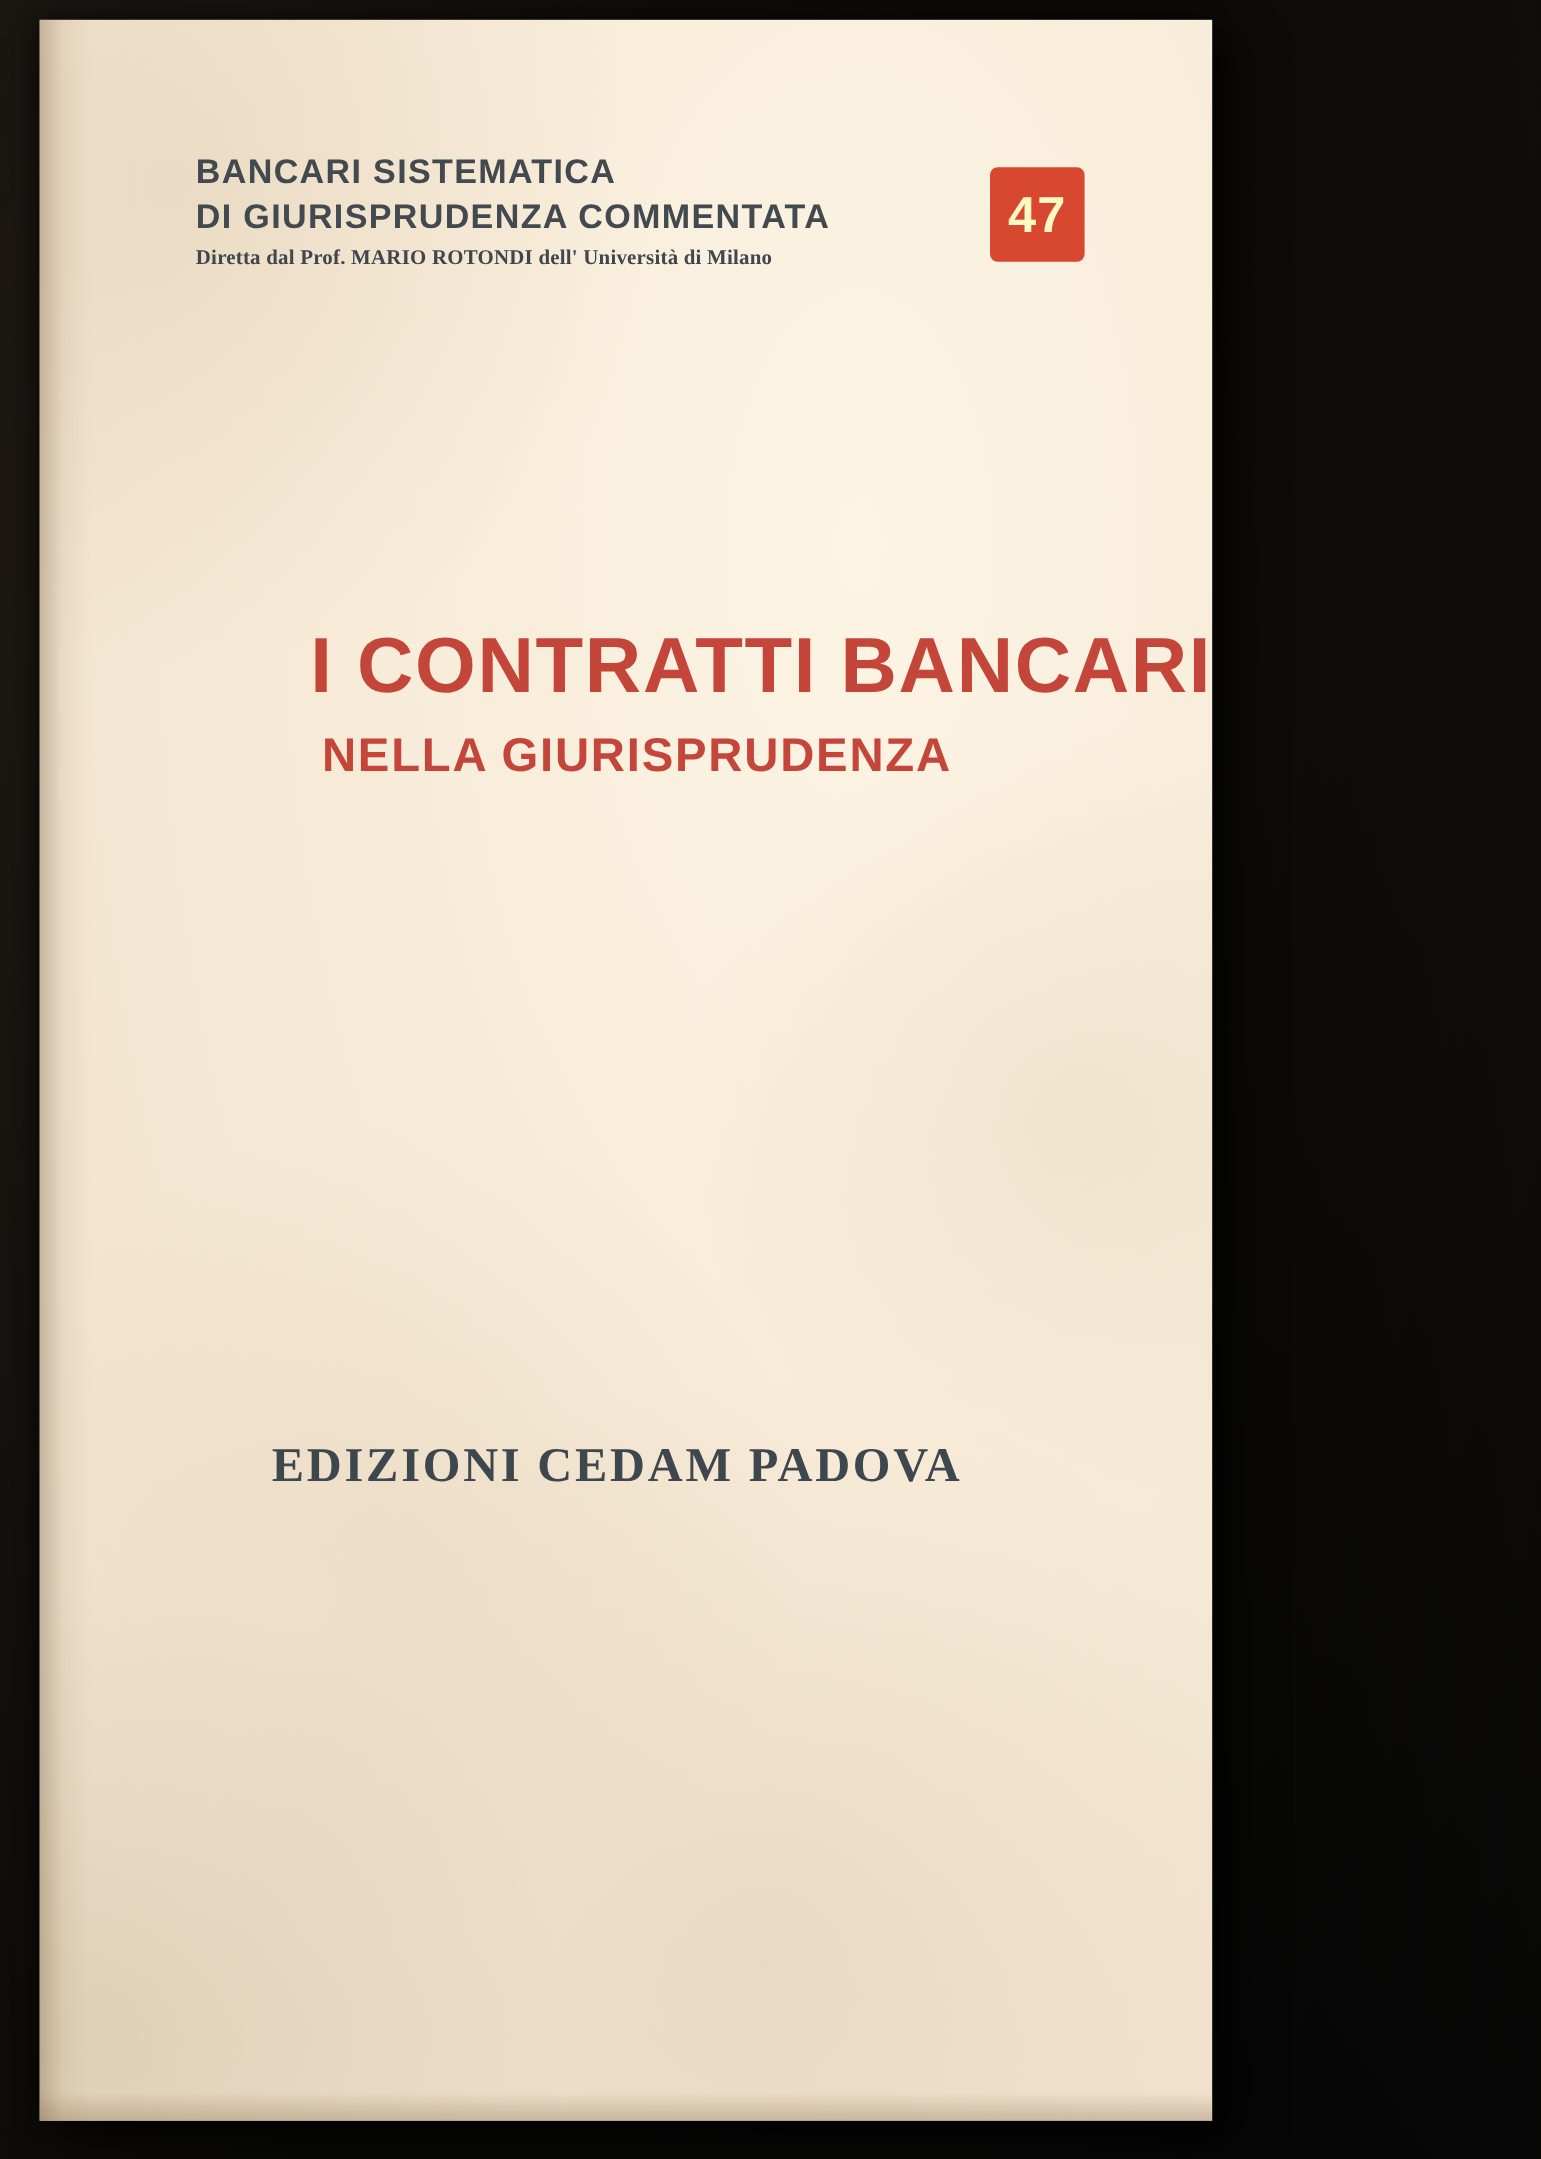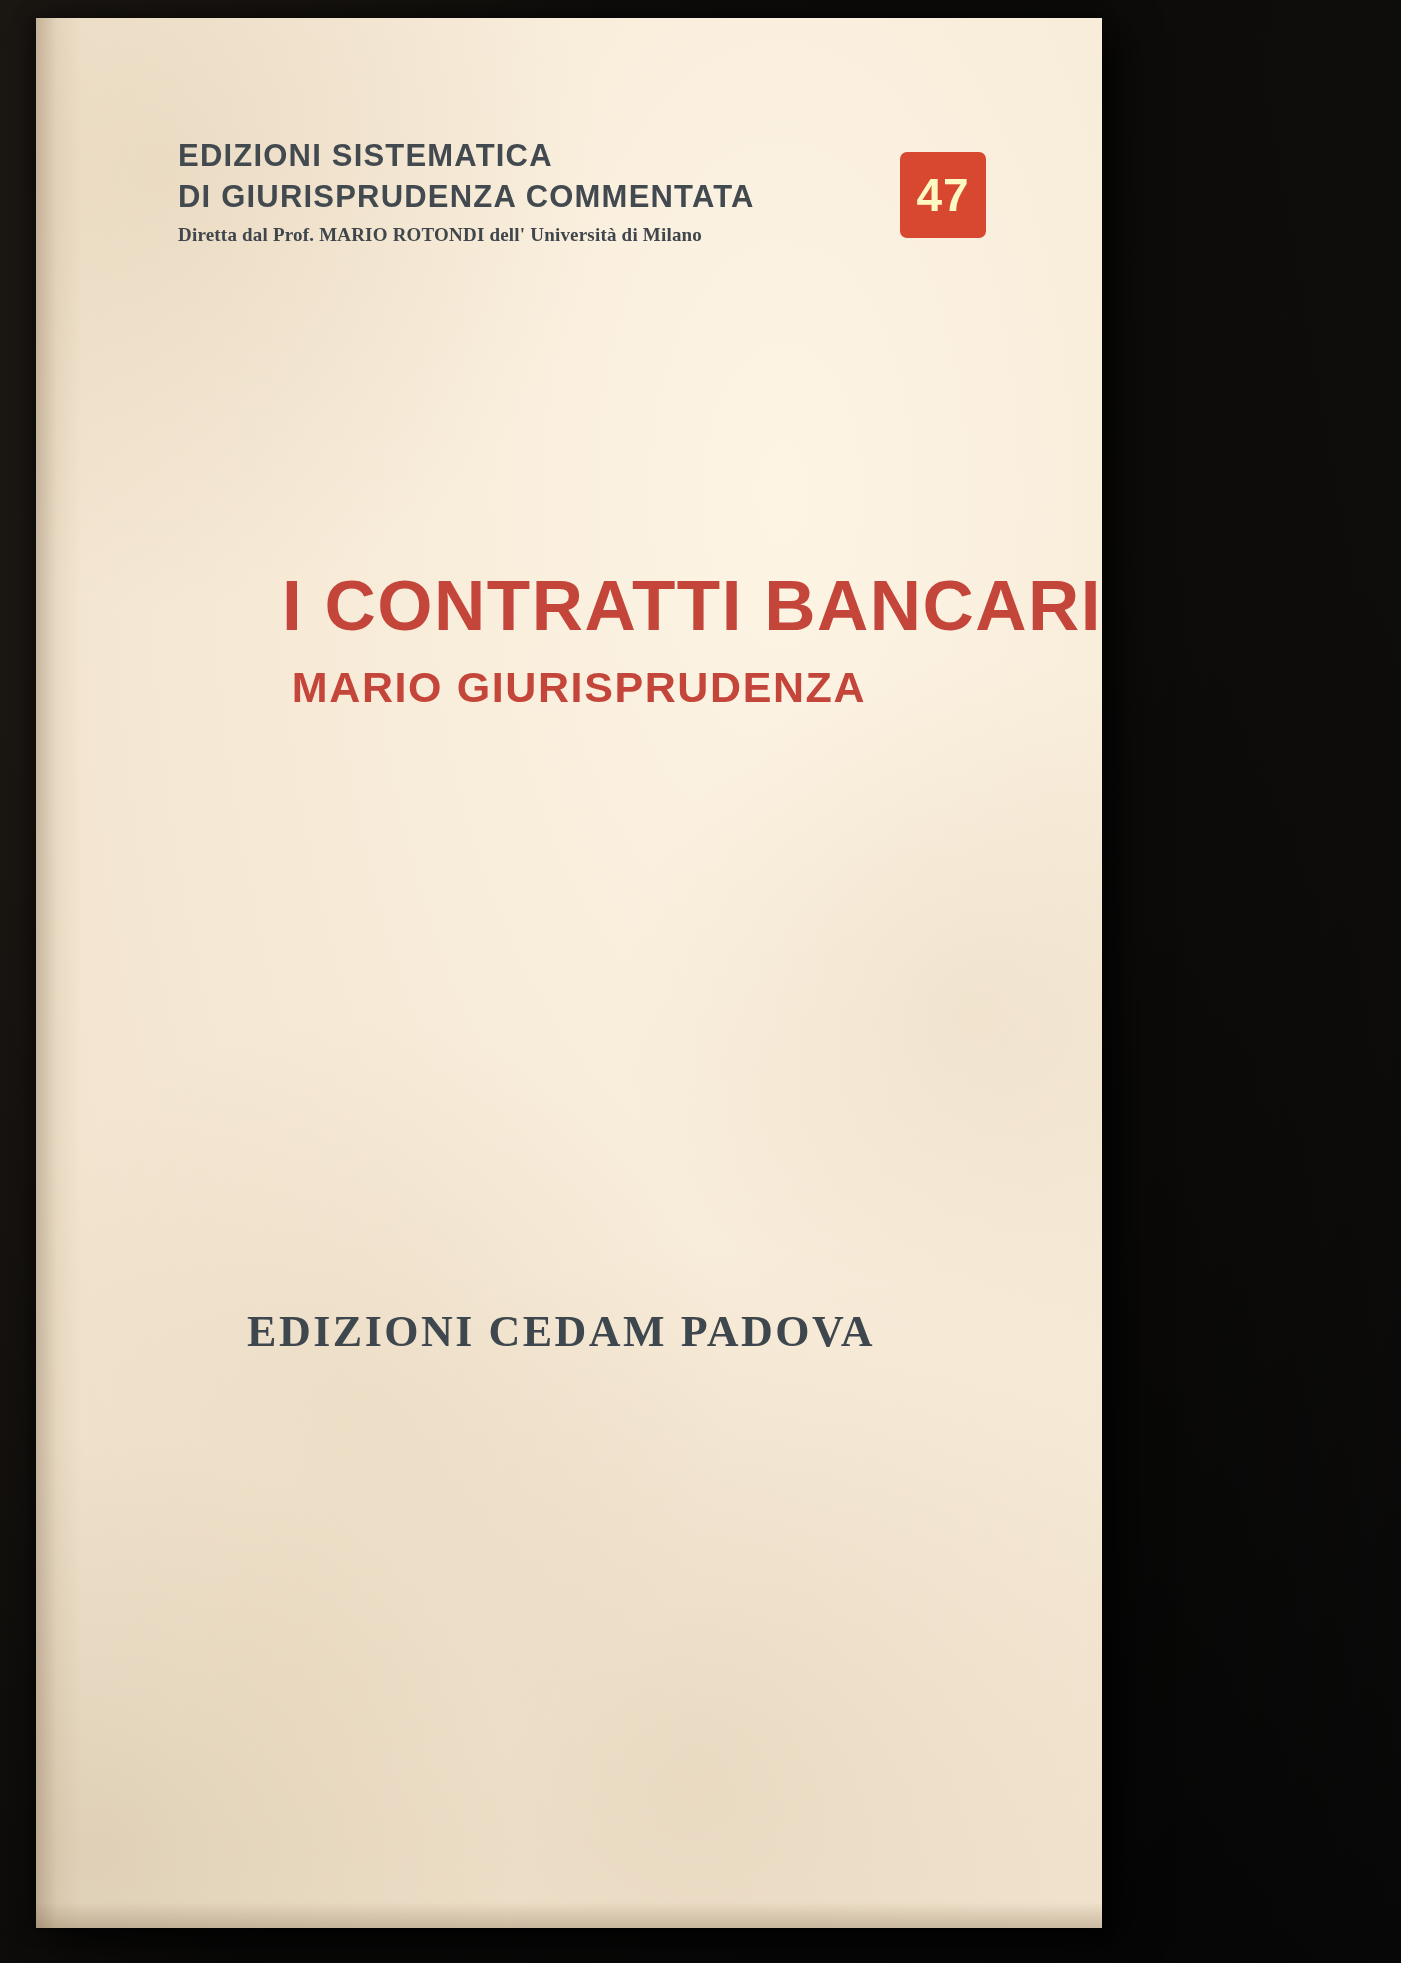--- a/index.html
+++ b/index.html
@@ -194,31 +194,31 @@
 </style>
 </head>
 <body>
 
 <div class="backdrop"></div>
 
 <div class="cover">
   <div class="cover-inner">
 
     <div class="series">
-      <div class="series-line1">EDIZIONI SISTEMATICA</div>
+      <div class="series-line1">BANCARI SISTEMATICA</div>
       <div class="series-line2">DI GIURISPRUDENZA COMMENTATA</div>
       <div class="series-director">Diretta dal Prof. MARIO ROTONDI dell' Università di Milano</div>
     </div>
 
     <div class="volume-badge">
       <span>47</span>
     </div>
 
 
     <div class="title-main">I CONTRATTI BANCARI</div>
 
-    <div class="title-sub">MARIO GIURISPRUDENZA</div>
+    <div class="title-sub">NELLA GIURISPRUDENZA</div>
 
     <div class="publisher">EDIZIONI CEDAM PADOVA</div>
 
     <div class="edge-wear"></div>
   </div>
 </div>
 
 </body></html>

